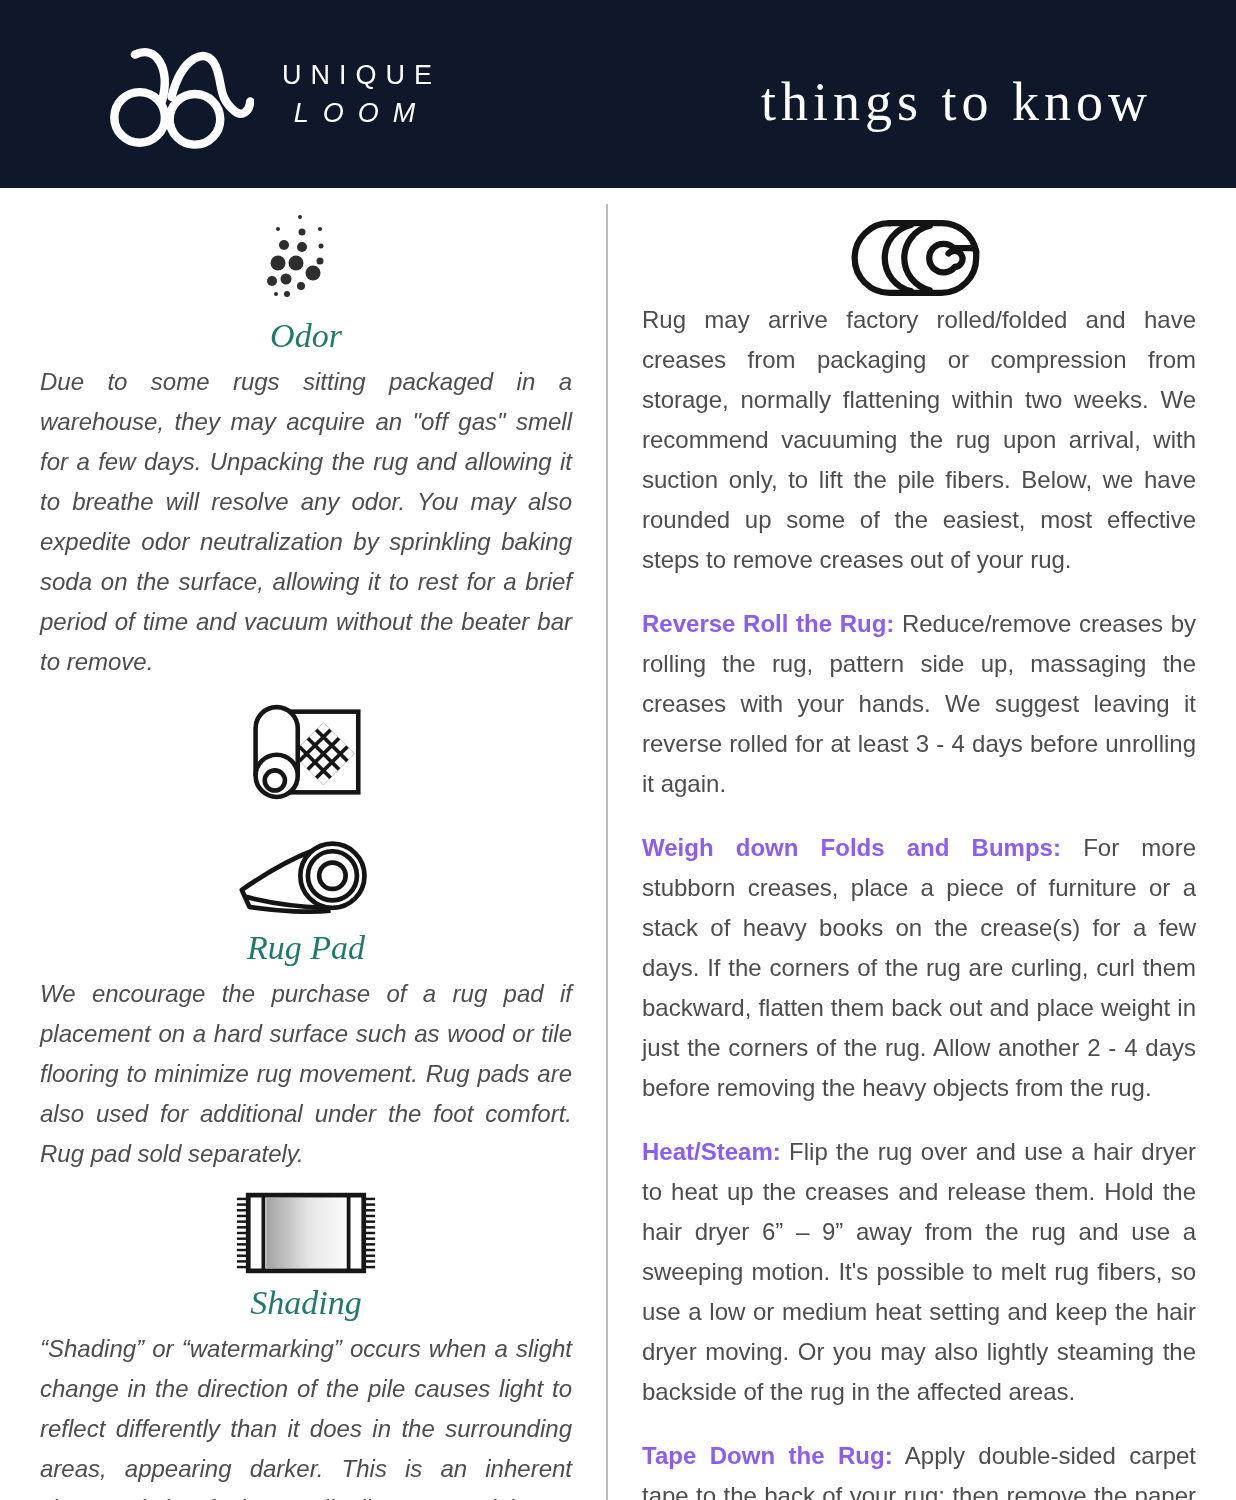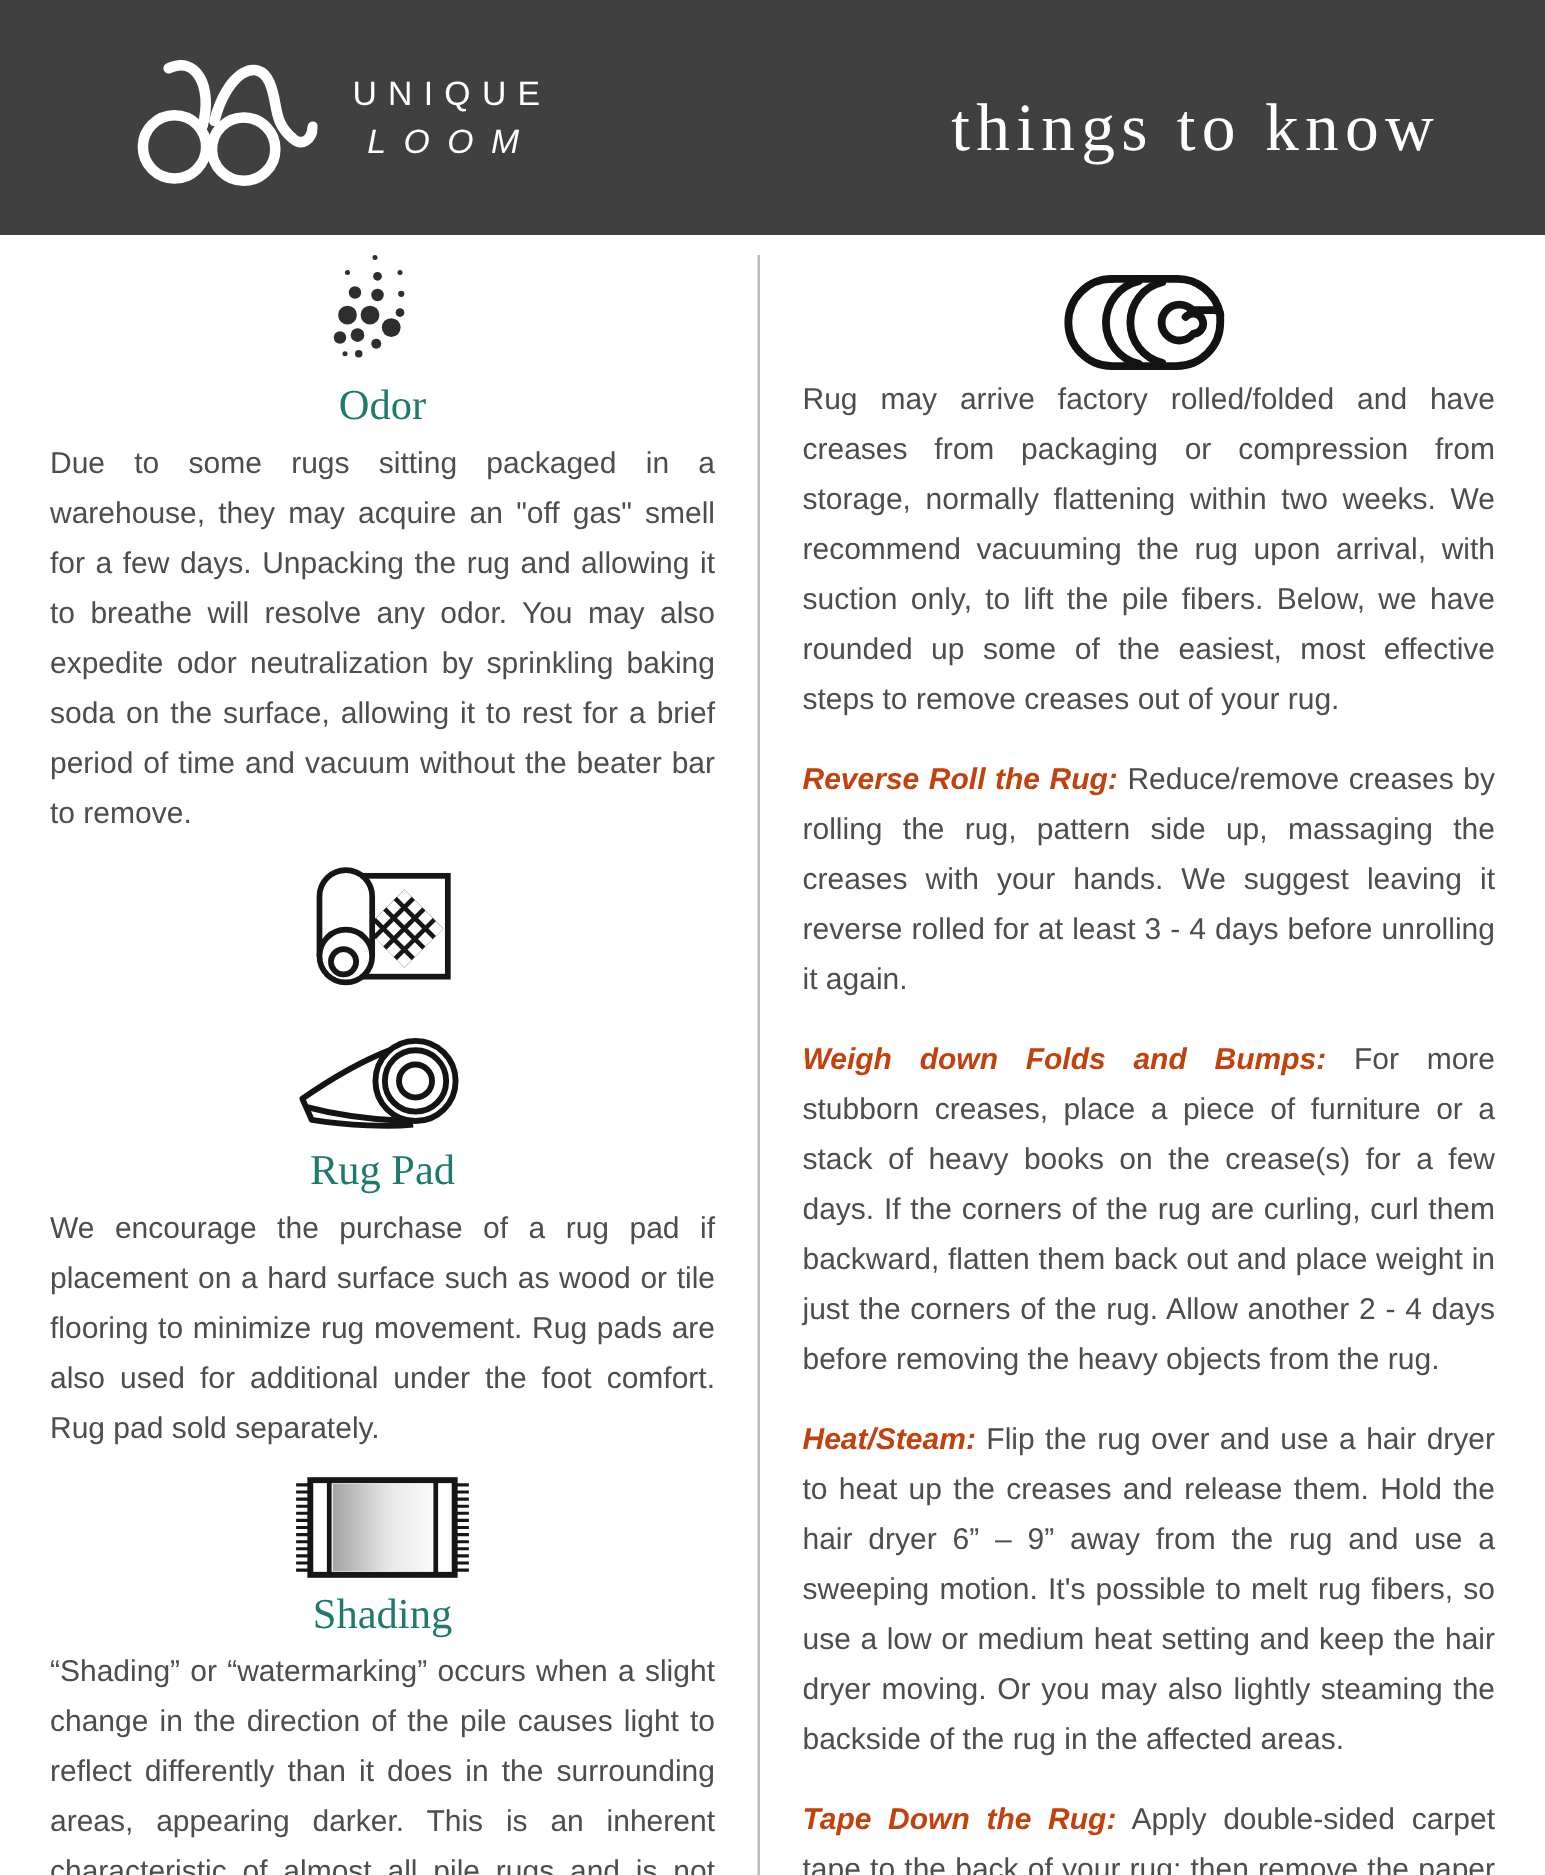--- a/index.html
+++ b/index.html
@@ -2,50 +2,50 @@
 <html><head>
 <meta charset="utf-8">
 <style>
   html,body { margin:0; padding:0; }
   body {
     width:1236px; height:1500px; background:#ffffff; overflow:hidden;
     font-family:"Liberation Sans", sans-serif;
   }
   
   .header {
-    height:188px; background:#404040; display:flex; align-items:center;
+    height:188px; background:#0f172a; display:flex; align-items:center;
   }
   .logo-wrap { display:flex; align-items:center; margin-left:104px; }
   .logo-mark { display:block; }
   .brand { color:#ffffff; text-align:center; margin-left:28px; }
   .brand div:first-child { font-size:27px; letter-spacing:9px; }
   .brand div:last-child  { font-size:27px; letter-spacing:14px; margin-top:7px;font-style:italic; }
   .header-title {
     margin:15px 84px 0 auto; color:#ffffff;
     font-family:"Liberation Serif", serif; font-weight:400;
     font-size:54px; letter-spacing:5px; white-space:nowrap;text-align:center;
   }
   
   .content { display:flex; align-items:stretch; padding:0 40px; height:1312px; }
-  .col-left  { width:532px; padding-top:9px; }
+  .col-left  { width:532px; padding-top:20px;font-style:italic; }
   .divider   { width:2px; background:#bcbcbc; margin:16px 34px 0 34px; }
   .col-right { flex:1; padding-top:28px; }
 
   .section { display:flex; flex-direction:column; align-items:center; }
   .col-left .section { margin-bottom:15px; }
   .icon { flex:0 0 auto; }
   h2.title {
     font-family:"Liberation Serif", serif; font-weight:400;
     color:#1f7a6e; font-size:34px; margin:7px 0 7px; text-align:center;
   }
   p.body {
     font-size:24px; line-height:40px; color:#4d4d4d;
     text-align:justify; margin:0; align-self:stretch;
   }
-  p.body b { color:#c2410c; font-weight:700;font-style:italic; }
+  p.body b { color:#8b5cf6; font-weight:700; }
   .col-right p.para { margin-top:24px; }
 </style>
 </head>
 <body>
 
 <div class="header">
   <div class="logo-wrap">
     <svg class="logo-mark" width="150" height="118" viewBox="0 0 160 122" fill="none" stroke="#ffffff" stroke-width="9" stroke-linecap="round">
       <circle cx="38" cy="86" r="27"></circle>
       <path d="M62,68 C71,34 56,8 33,19"></path>

